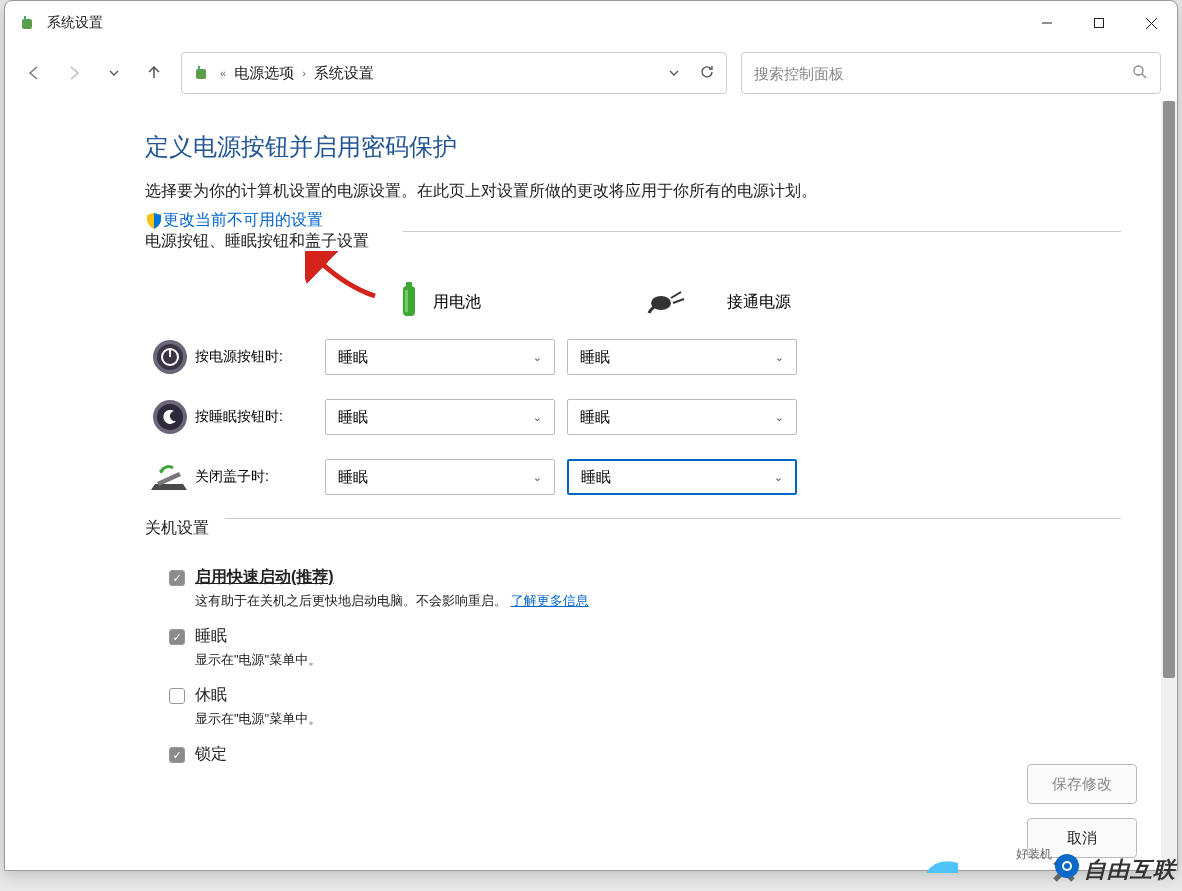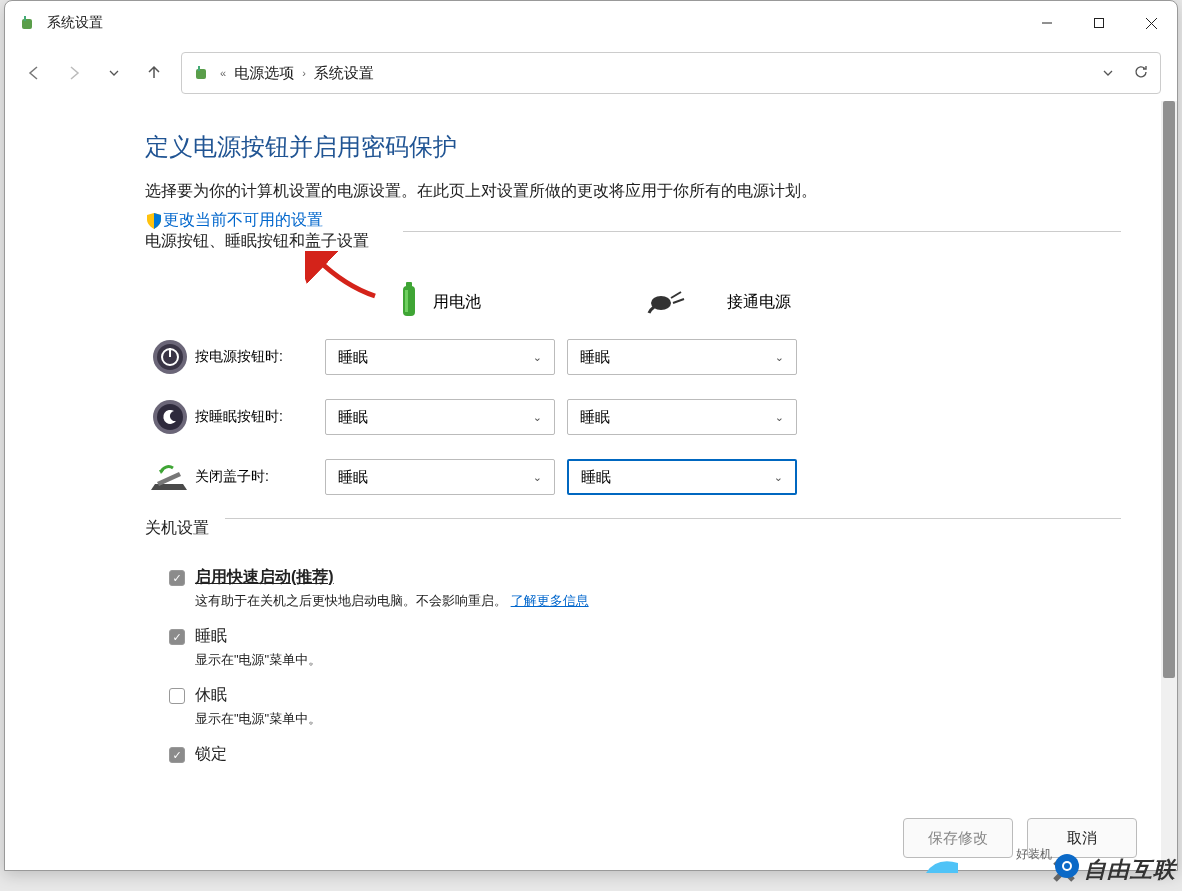--- a/index.html
+++ b/index.html
@@ -54,21 +54,21 @@
 .shutdown { margin-top: 22px; }
 .chk-row { display:flex; align-items:flex-start; gap:10px; margin-bottom: 6px; margin-left: 24px; }
 .chk { width:16px; height:16px; border:1px solid #999; border-radius:3px; display:inline-flex; align-items:center; justify-content:center; background:#8b8b8b; color:#fff; font-size:11px; margin-top:3px; flex-shrink:0; }
 .chk.unchecked { background:#fff; }
 .chk-body { }
 .chk-title { font-size:16px; color:#222; margin-bottom:4px; }
 .chk-title.bold { font-weight:600;text-decoration:underline; }
 .chk-sub { font-size:13px; color:#222; margin-bottom:10px; }
 .chk-sub a { color:#0066cc; text-decoration:underline; }
 
-.footer { position:absolute; bottom:12px; right:40px; display:flex; gap:14px; }
+.footer { position:absolute; bottom:12px; right:40px; display:flex; gap:14px;flex-direction:column; }
 .btn { min-width:110px; height:40px; border:1px solid #bbb; border-radius:4px; background:#fafafa; display:flex; align-items:center; justify-content:center; font-size:15px; color:#222; cursor:pointer; }
 .btn.disabled { color:#888; }
 
 .arrow-annot { position:absolute; left:300px; top:250px; pointer-events:none; }
 
 .wm { position:absolute; right:6px; bottom:6px; font-size:22px; font-weight:700; color:#333; font-style:italic; letter-spacing:1px; }
 .wm3 { position:absolute; right:130px; bottom:28px; font-size:12px; color:#666;text-align:center; }
 </style>
 </head>
 <body>
@@ -138,20 +138,27 @@
       <span class="bc-spacer"></span>
       <span class="bc-right">
         <span><svg width="12" height="12">
               <path d="M2 4 L6 8 L10 4" fill="none" stroke="#555" stroke-width="1.3"></path>
             </svg></span>
         <span><svg width="18" height="18">
               <path d="M14 9 A5 5 0 1 1 12.5 5.3 M14 3 L14 6 L11 6" fill="none" stroke="#555" stroke-width="1.4"></path>
             </svg></span>
       </span>
     </div>
+    <div class="searchbox">
+      <input placeholder="搜索控制面板" style="">
+      <span><svg width="16" height="16">
+            <circle cx="6.5" cy="6.5" r="4.5" fill="none" stroke="#888" stroke-width="1.3"></circle>
+            <line x1="10" y1="10" x2="14" y2="14" stroke="#888" stroke-width="1.3"></line>
+          </svg></span>
+    </div>
   </div>
 
   <div class="content-wrap">
   <div class="content">
     <h1 class="heading">定义电源按钮并启用密码保护</h1>
     <p class="desc">选择要为你的计算机设置的电源设置。在此页上对设置所做的更改将应用于你所有的电源计划。</p>
     <div class="admin-link">
       <span class="shield"><svg width="18" height="18" viewBox="0 0 18 18">
               <path d="M9 1 L16 3 V8 C16 13 9 17 9 17 C9 17 2 13 2 8 V3 Z" fill="#ffc20e"></path>
               <path d="M9 1 L16 3 V8 C16 13 9 17 9 17 Z" fill="#0078d7"></path>

